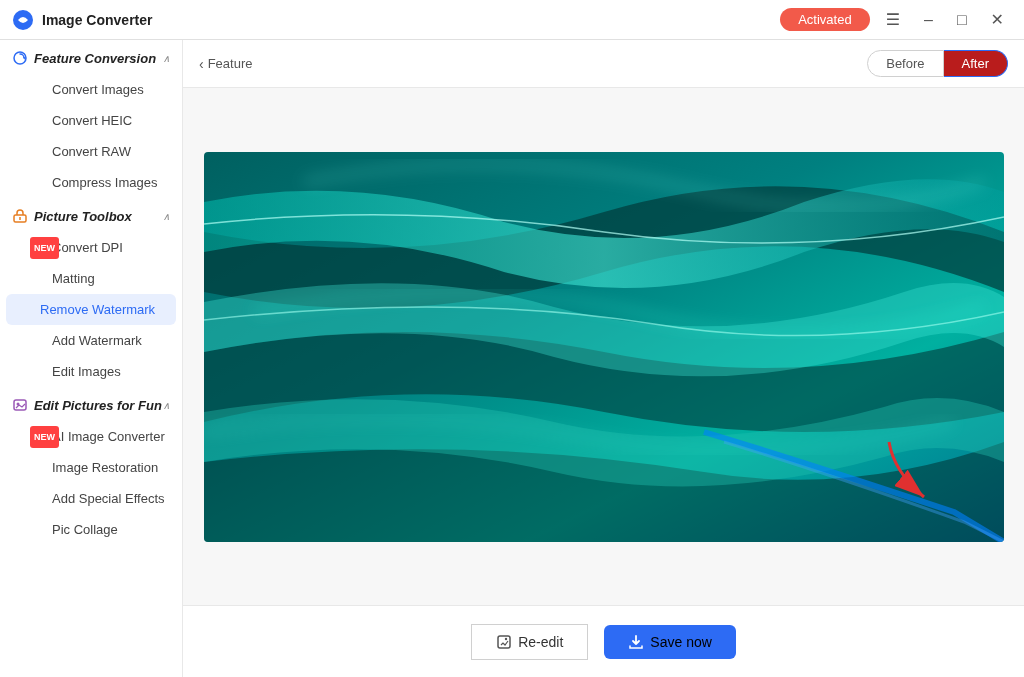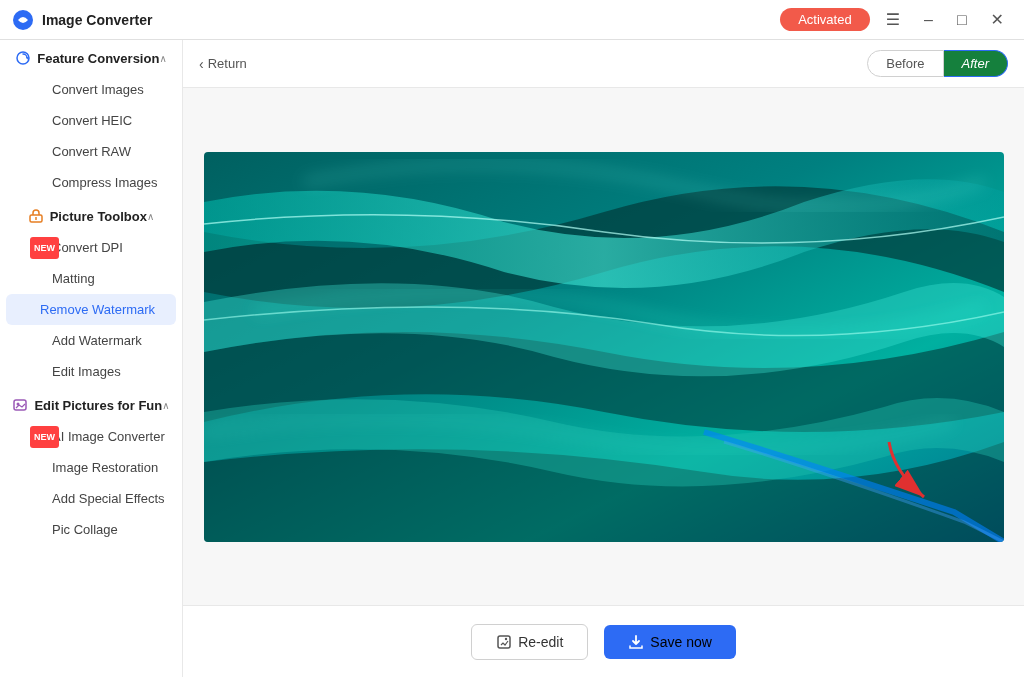--- a/index.html
+++ b/index.html
@@ -31,23 +31,24 @@
       width: 183px;
       background: #ffffff;
       border-right: 1px solid #e8e8e8;
       flex-shrink: 0;
       overflow-y: auto;
       padding-bottom: 16px;
     }
     .sidebar-section-header {
       display: flex;
       align-items: center;
-      justify-content: center;
+      justify-content: space-between;
       padding: 10px 12px 8px 12px;
       cursor: pointer;
+      font-style: italic;
     }
     .sidebar-section-header-left { display: flex; align-items: center; gap: 6px; }
     .section-icon { width: 16px; height: 16px; flex-shrink: 0; }
     .section-title { font-size: 13px; font-weight: 600; color: #222; }
     .chevron { font-size: 10px; color: #888; }
     .sidebar-item {
       display: flex;
       align-items: center;
       padding: 8px 12px 8px 28px;
       font-size: 13px;
@@ -81,21 +82,21 @@
       display: flex;
       align-items: center;
       justify-content: space-between;
       padding: 0 16px;
       flex-shrink: 0;
     }
     .return-btn { display: flex; align-items: center; gap: 4px; font-size: 13px; color: #555; cursor: pointer; background: none; border: none; }
     .before-after { display: flex; gap: 0; }
     .ba-btn { padding: 5px 18px; font-size: 13px; border: 1px solid #d0d0d0; background: #fff; cursor: pointer; color: #555; }
     .ba-btn:first-child { border-radius: 20px 0 0 20px; }
-    .ba-btn:last-child { border-radius: 0 20px 20px 0; border-left: none; background: #15803d; color: #fff; border-color: #2d6bf4; font-weight: 500; font-style: italic; }
+    .ba-btn:last-child { border-radius: 0 20px 20px 0; border-left: none; background: #b91c1c; color: #fff; border-color: #2d6bf4; font-weight: 500; }
 
     
     .image-display {
       flex: 1;
       display: flex;
       align-items: center;
       justify-content: center;
       padding: 16px;
       position: relative;
       overflow: hidden;
@@ -124,21 +125,21 @@
       display: flex;
       align-items: center;
       justify-content: center;
       gap: 16px;
       flex-shrink: 0;
     }
     .re-edit-btn {
       display: flex; align-items: center; gap: 6px;
       padding: 9px 24px;
       border: 1px solid #d0d0d0;
-      border-radius: 6px;
+      border-radius: 0;
       background: #fff;
       font-size: 14px;
       color: #333;
       cursor: pointer;
     }
     .save-now-btn {
       display: flex; align-items: center; gap: 6px;
       padding: 9px 24px;
       border: none;
       border-radius: 6px;
@@ -255,21 +256,21 @@
         <span>Pic Collage</span>
       </div>
     </div>
   </div>
 
   <div class="content-area">
 
     <div class="content-topbar">
       <button class="return-btn">
         <span style="font-size:14px;">‹</span>
-        <span>Return</span>
+        <span>Feature</span>
       </button>
       <div class="before-after">
         <button class="ba-btn">Before</button>
         <button class="ba-btn">After</button>
       </div>
     </div>
 
     <div class="image-display">
       <div class="image-container">
         

